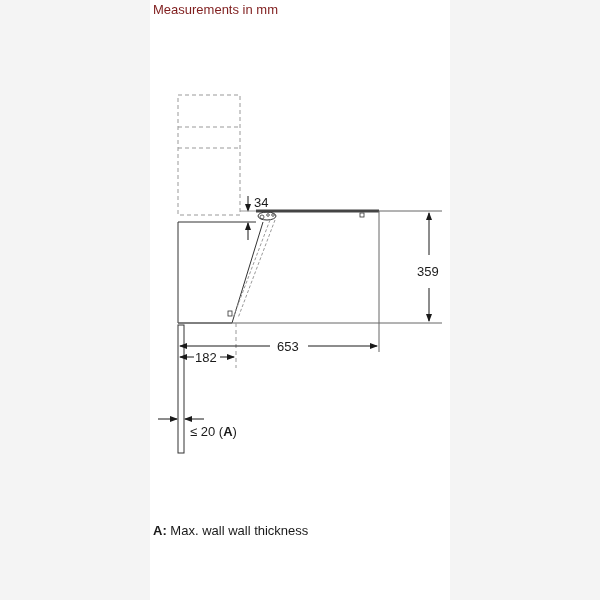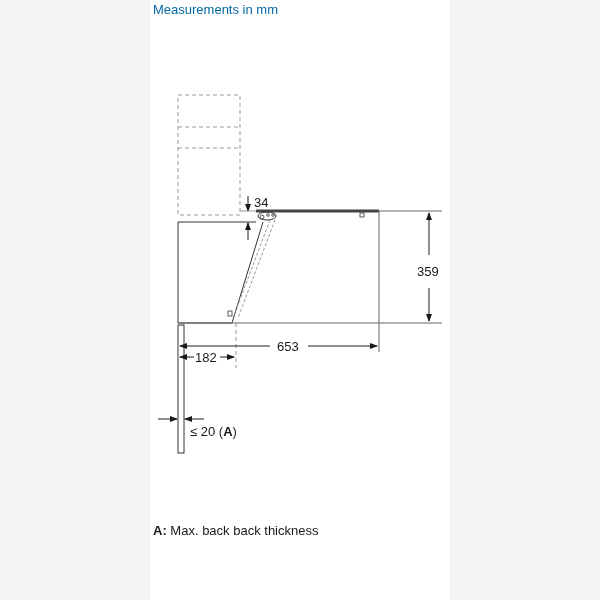--- a/index.html
+++ b/index.html
@@ -1,18 +1,18 @@
 <!DOCTYPE html>
 <html><head>
   <meta charset="utf-8">
   <style>
     html, body { margin:0; padding:0; }
     body { width:600px; height:600px; background:#f4f4f4; position:relative; overflow:hidden; font-family:"Liberation Sans", sans-serif; }
     .panel { position:absolute; left:150px; top:0; width:300px; height:600px; background:#ffffff; }
-    .title { position:absolute; left:153px; top:2px; font-size:13px; color:#0369a1; }
+    .title { position:absolute; left:153px; top:2px; font-size:13px; color:#7f1d1d; }
     .legend { position:absolute; left:153px; top:523px; font-size:13px; color:#1a1a1a; }
     .legend b { font-weight:bold; }
     svg { position:absolute; left:0; top:0; }
     .dim { font-family:"Liberation Sans", sans-serif; font-size:13px; fill:#1a1a1a; }
   </style>
 </head>
 <body>
 
 <div class="panel"></div>
 <div class="title">Measurements in mm</div>
@@ -86,14 +86,14 @@
 
   <g stroke="#1a1a1a" stroke-width="1">
     <line x1="158" y1="419" x2="177" y2="419" marker-end="url(#arr)"></line>
     <line x1="204" y1="419" x2="185" y2="419" marker-end="url(#arr)"></line>
   </g>
   <text class="dim" x="190" y="436"><tspan>≤ 20 (</tspan><tspan font-weight="bold">A</tspan><tspan>)</tspan></text>
 </svg>
 
 <div class="legend">
   <b>A:</b>
-  <span>Max. back back thickness</span>
+  <span>Max. wall wall thickness</span>
 </div>
 
 </body></html>

